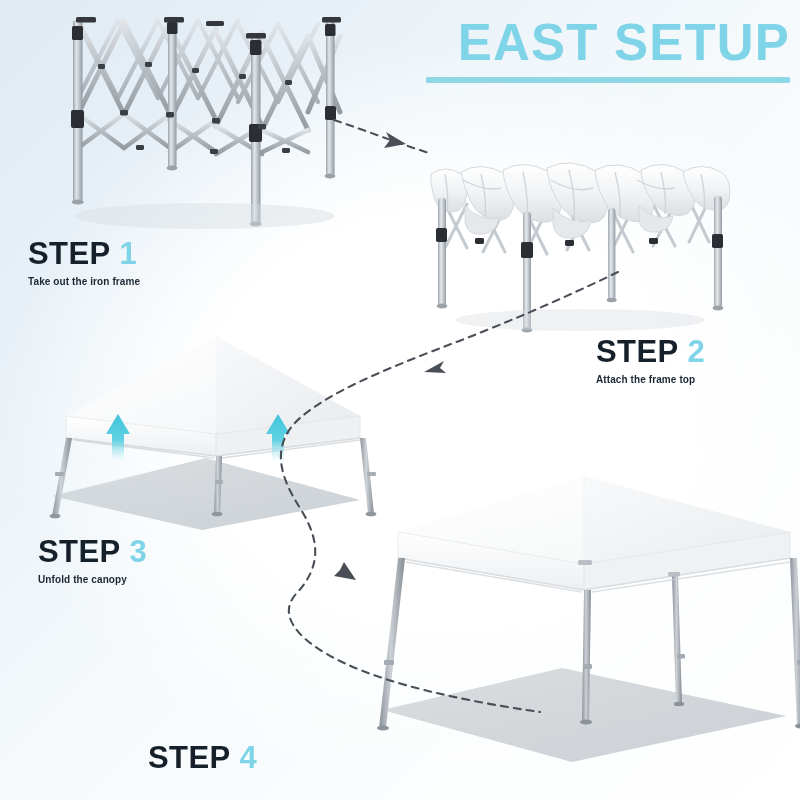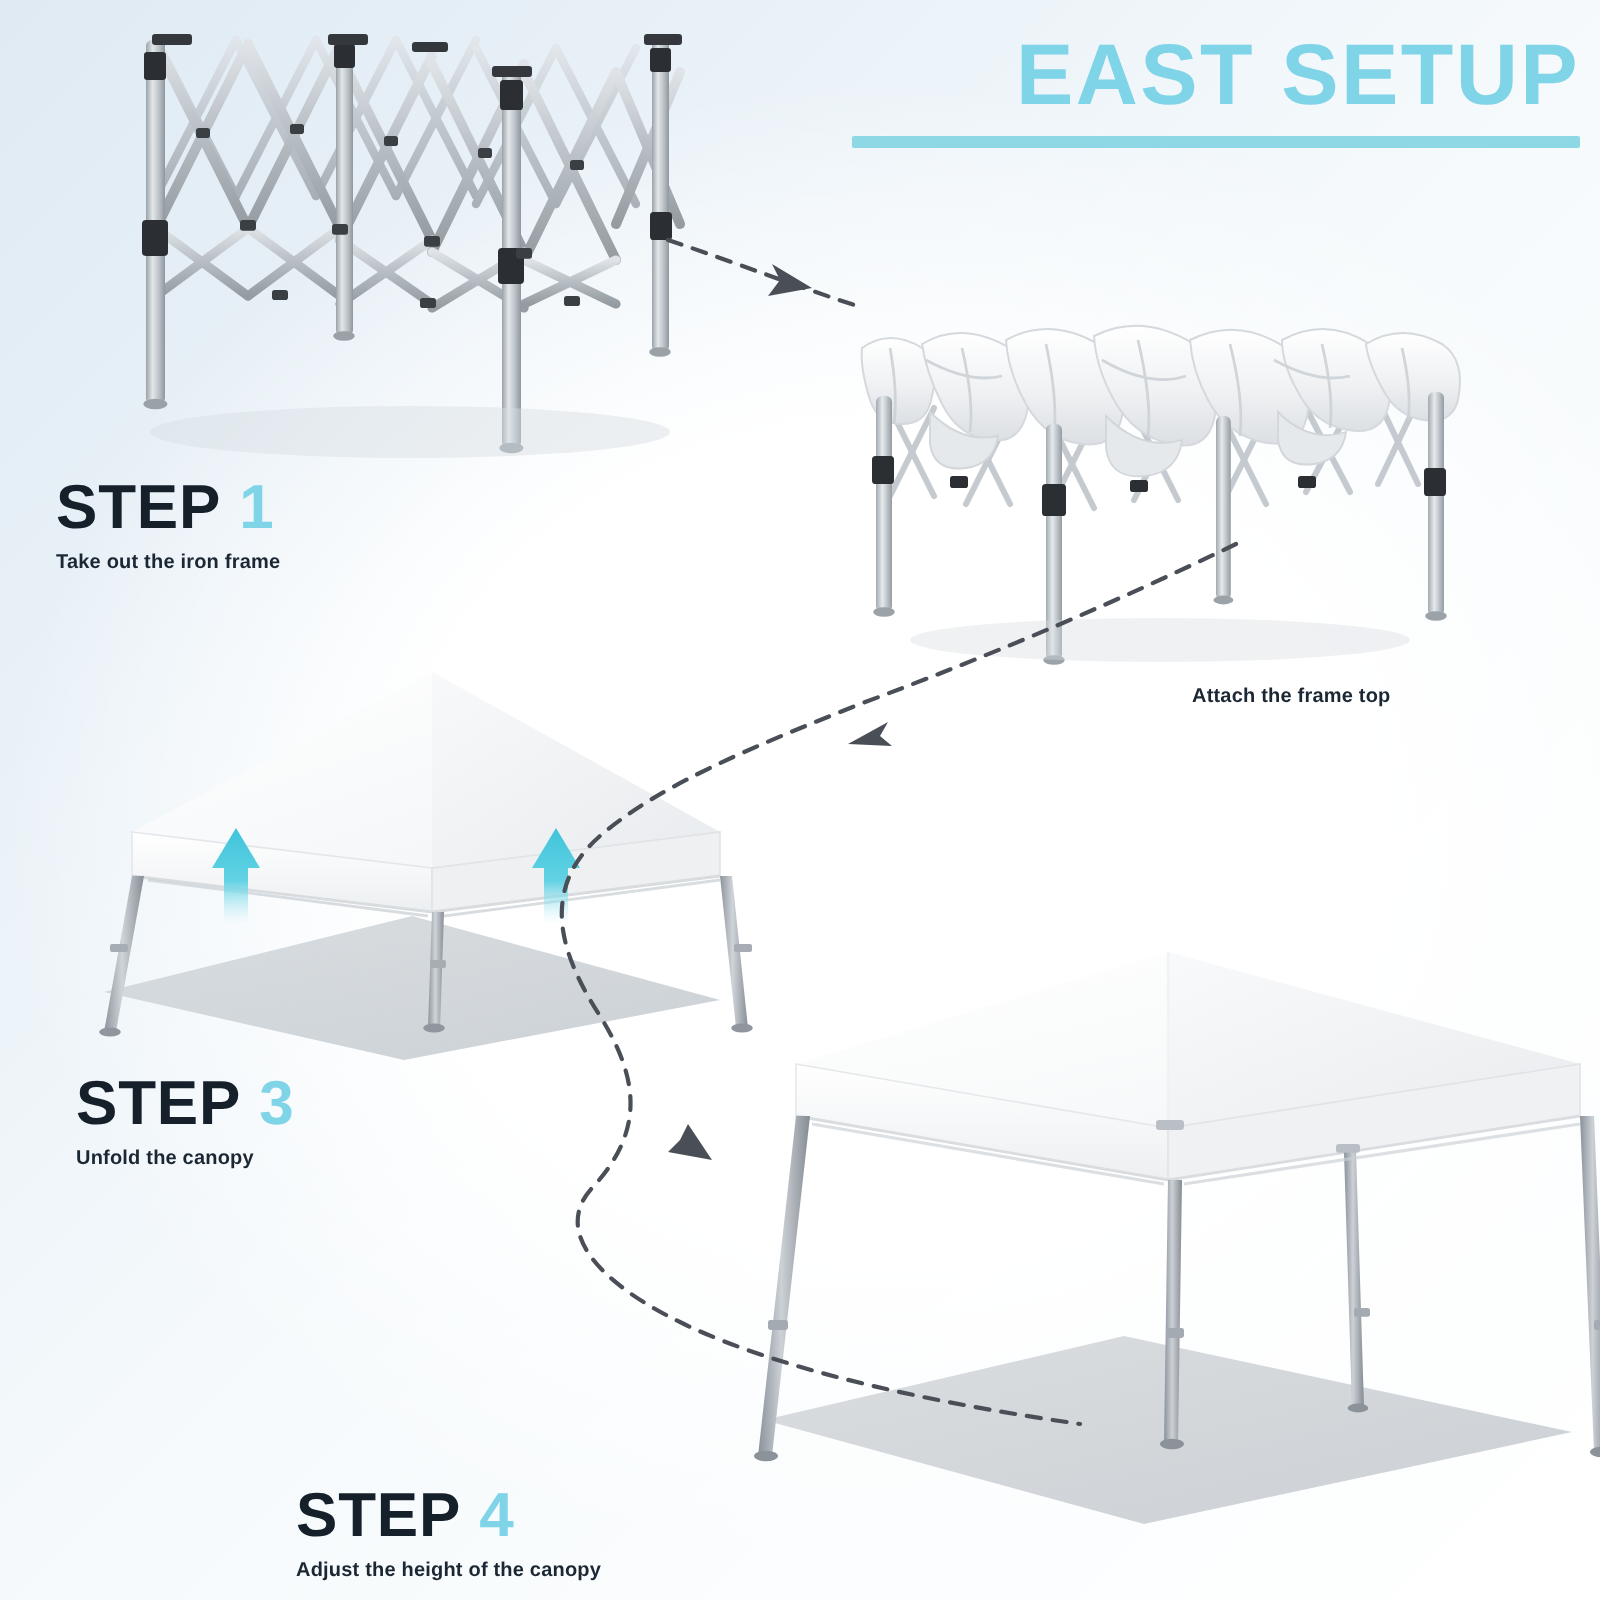--- a/index.html
+++ b/index.html
@@ -13,21 +13,21 @@
     background:
       radial-gradient(ellipse 70% 60% at 55% 52%, #ffffff 0%, #ffffff 42%, rgba(255,255,255,0) 78%),
       linear-gradient(135deg,#dfeaf3 0%,#eaf2f8 26%,#f6fafc 52%,#fbfdfe 74%,#ffffff 100%);
   }
   .layer{position:absolute;inset:0;}
   svg.art{position:absolute;overflow:visible;}
 
   
   #title-block{position:absolute;left:410px;top:16px;width:380px;text-align:right;}
   #title-text{
-    font-size:43px;font-weight:bold;letter-spacing:1.2px;
+    font-size:51px;font-weight:bold;letter-spacing:1.2px;
     color:#7fd4e8;line-height:1.05;white-space:nowrap;
     font-family:"Liberation Sans",sans-serif;
   }
   #title-rule{
     margin-top:7px;margin-left:auto;height:6px;width:364px;
     background:#8ed8e6;border-radius:1px;
   }
 
   
   .step-cap{position:absolute;}
@@ -406,30 +406,32 @@
   </svg>
 
   <div class="step-cap" id="cap1">
     <div class="step-head">
       <span>STEP</span><span class="num">1</span>
     </div>
     <div class="step-sub">Take out the iron frame</div>
   </div>
 
   <div class="step-cap" id="cap2">
+    <div class="step-head">
+      <span>STEP</span><span class="num">2</span>
+    </div>
     <div class="step-sub">Attach the frame top</div>
   </div>
 
   <div class="step-cap" id="cap3">
     <div class="step-head">
       <span>STEP</span><span class="num">3</span>
     </div>
     <div class="step-sub">Unfold the canopy</div>
   </div>
 
   <div class="step-cap" id="cap4">
     <div class="step-head">
       <span>STEP</span><span class="num">4</span>
     </div>
-    <div class="step-sub">Adjust the height of the canopy</div>
   </div>
 
 </div>
 
 </body></html>

